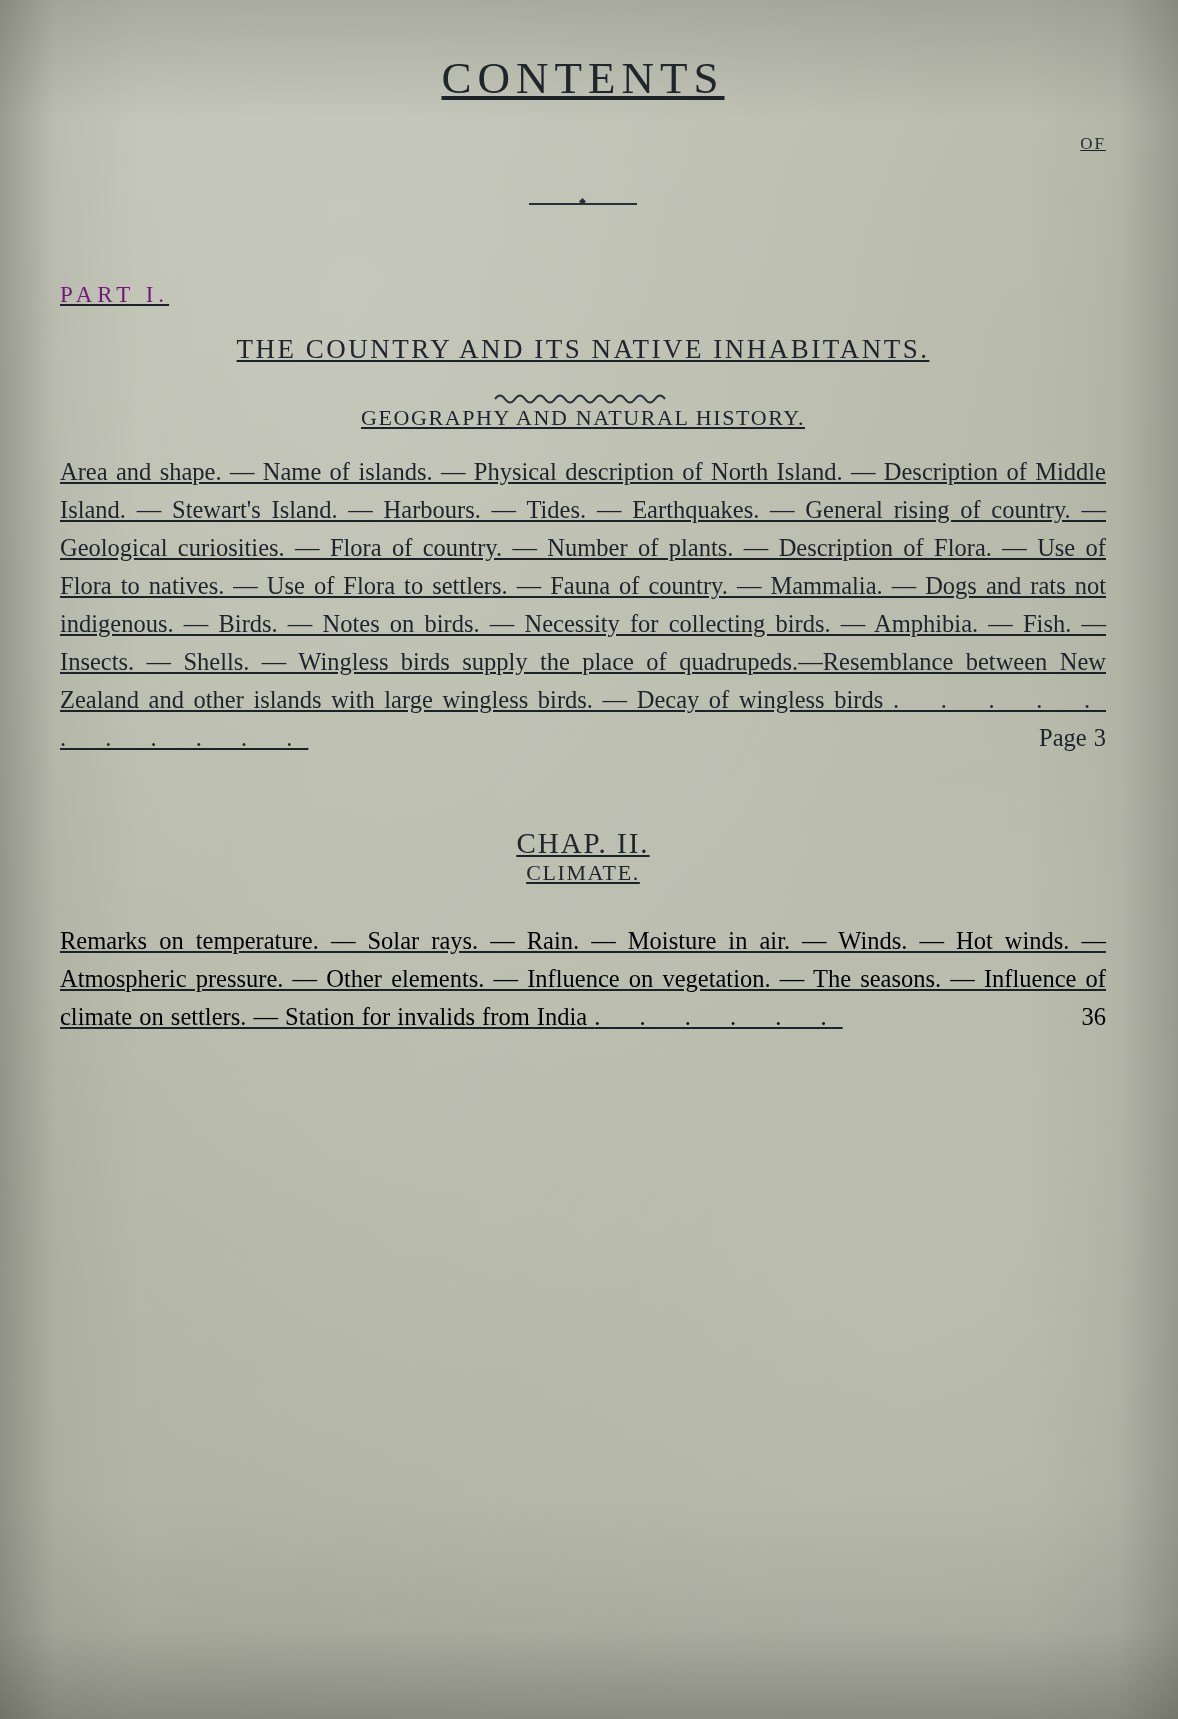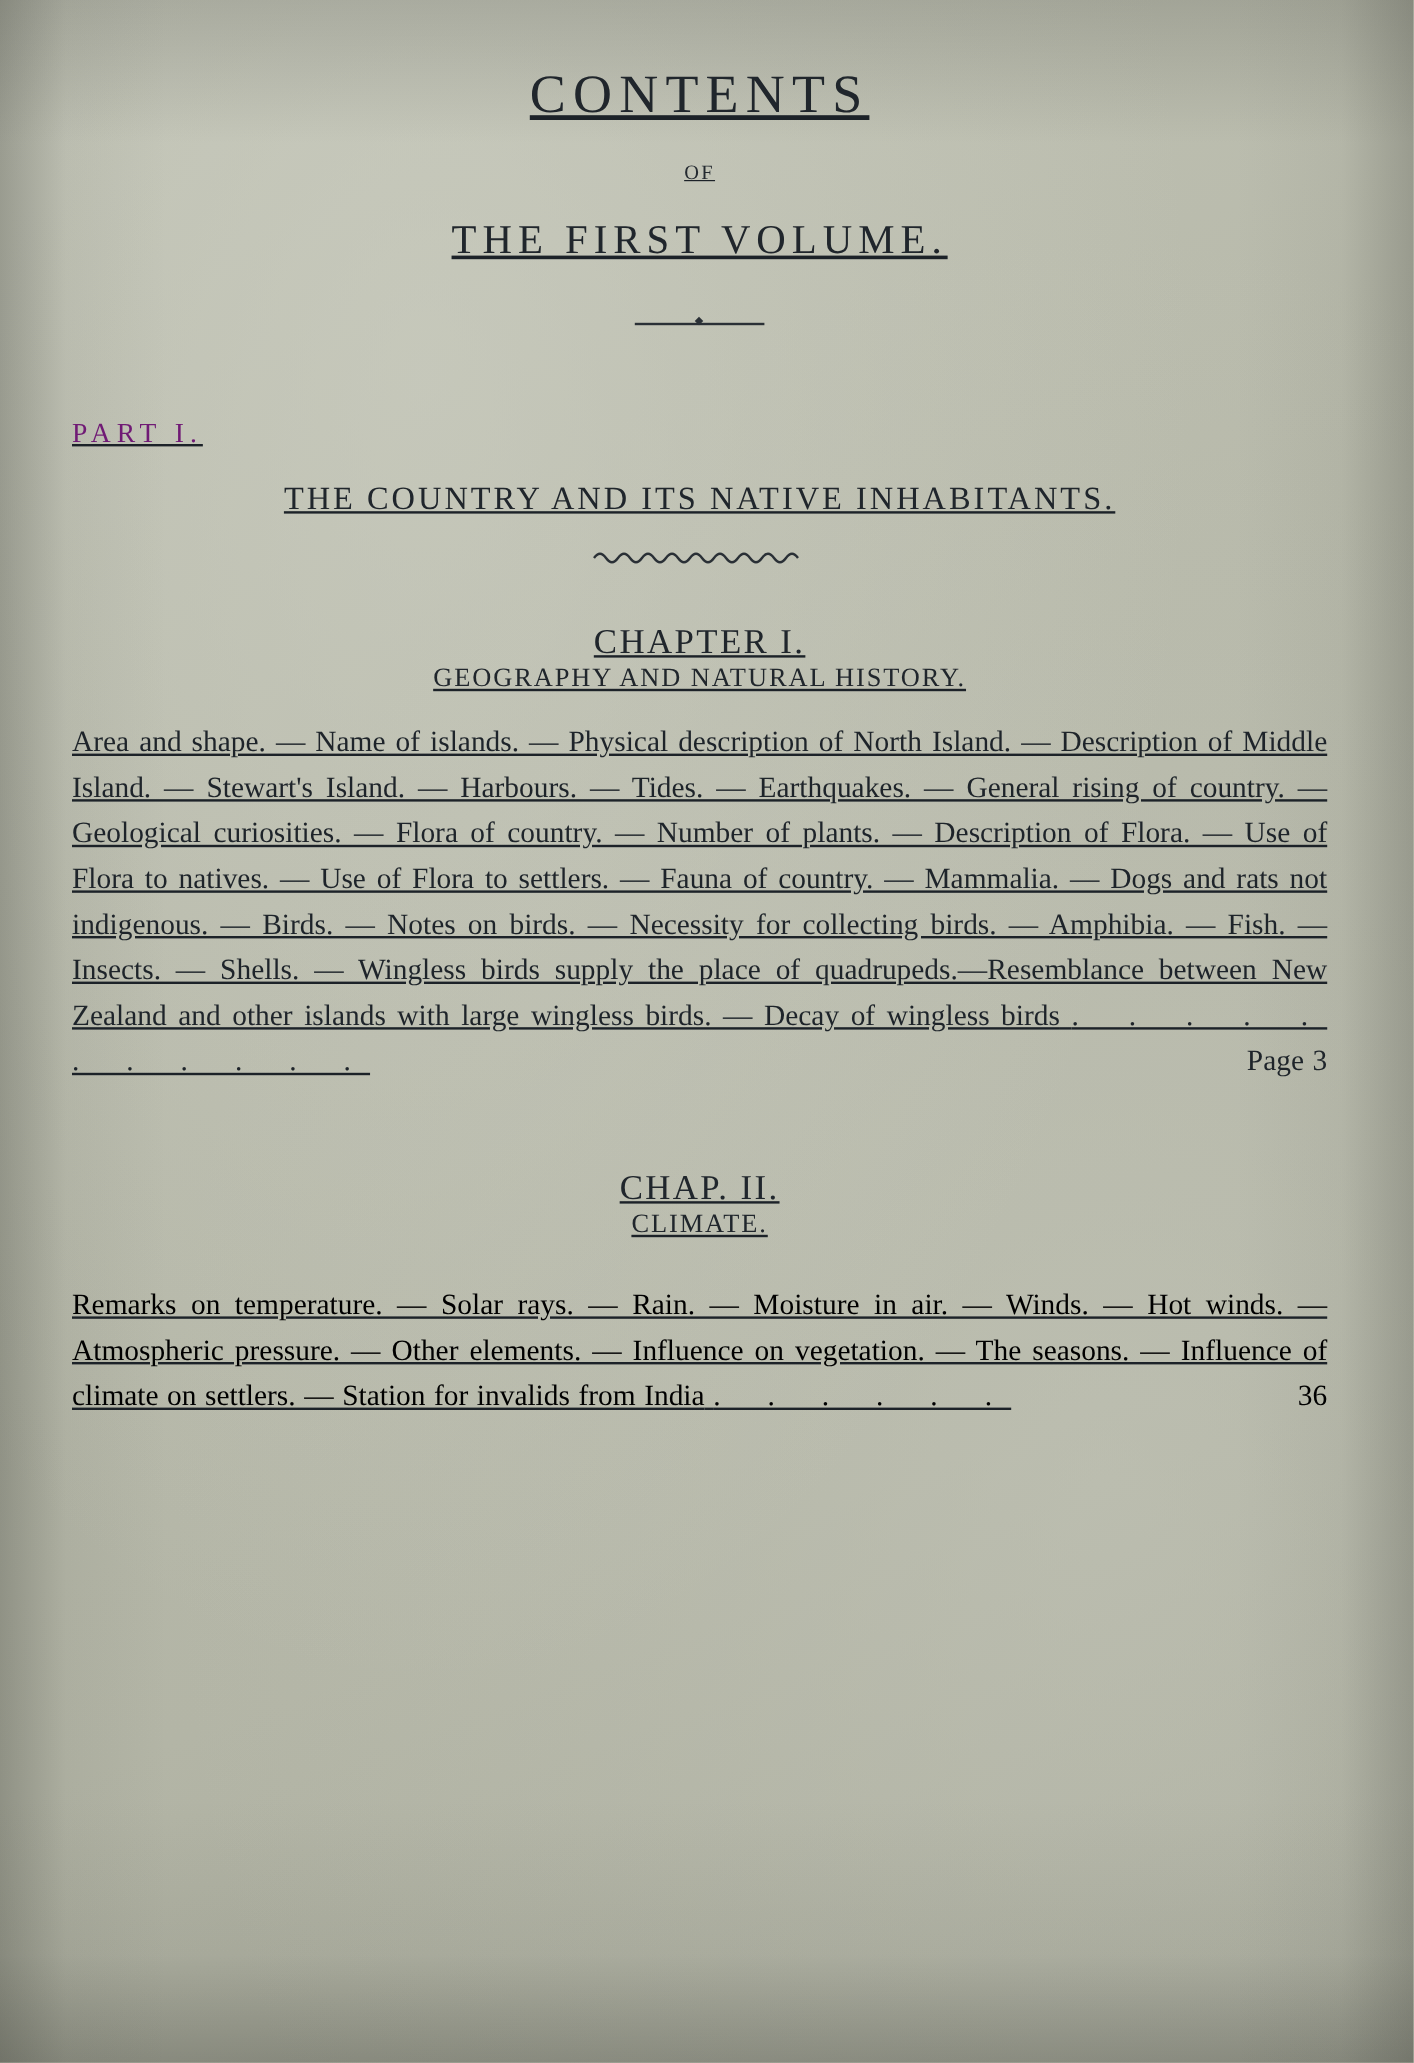--- a/index.html
+++ b/index.html
@@ -43,21 +43,21 @@
 
   .title-main {
     text-align: center;
     font-size: 45px;
     letter-spacing: 6px;
     margin-top: 52px;
     font-weight: 400;
     color: #20262c;
   }
   .title-of {
-    text-align: center;
+    text-align: right;
     font-size: 17px;
     letter-spacing: 2px;
     margin-top: 30px;
     color: #242a30;
   }
   .title-volume {
     text-align: center;
     font-size: 34px;
     letter-spacing: 5px;
     margin-top: 28px;
@@ -149,33 +149,31 @@
 </style>
 </head>
 <body>
 
 <div class="page"></div>
 
 <div class="content">
 
   <div class="title-main">CONTENTS</div>
   <div class="title-of">OF</div>
-  <div class="title-volume">THE FIRST VOLUME.</div>
 
   <div class="rule-dash"></div>
 
   <div class="part-title">PART I.</div>
   <div class="part-sub">THE COUNTRY AND ITS NATIVE INHABITANTS.</div>
 
   <svg class="squiggle" width="180" height="14" viewBox="0 0 180 14">
     <path d="M2 8 q5 -7 10 0 t10 0 t10 0 t10 0 t10 0 t10 0 t10 0 t10 0 t10 0 t10 0 t10 0 t10 0 t10 0 t10 0 t10 0 t10 0 t10 0" fill="none" stroke="#2a3036" stroke-width="2"></path>
   </svg>
 
   <div>
-    <div class="chapter-title">CHAPTER I.</div>
     <div class="chapter-sub">GEOGRAPHY AND NATURAL HISTORY.</div>
     <div class="summary">
       <span>Area and shape. — Name of islands. — Physical description of North Island. — Description of Middle Island. — Stewart's Island. — Harbours. — Tides. — Earthquakes. — General rising of country. — Geological curiosities. — Flora of country. — Number of plants. — Description of Flora. — Use of Flora to natives. — Use of Flora to settlers. — Fauna of country. — Mammalia. — Dogs and rats not indigenous. — Birds. — Notes on birds. — Necessity for collecting birds. — Amphibia. — Fish. — Insects. — Shells. — Wingless birds supply the place of quadrupeds.—Resemblance between New Zealand and other islands with large wingless birds. — Decay of wingless birds</span>
       <span class="dotline">.  .  .  .  .  .  .  .  .  .  .</span>
       <span class="pagenum">Page 3</span>
     </div>
   </div>
 
   <div class="chapter-block-2">
     <div class="chapter-title">CHAP. II.</div>

